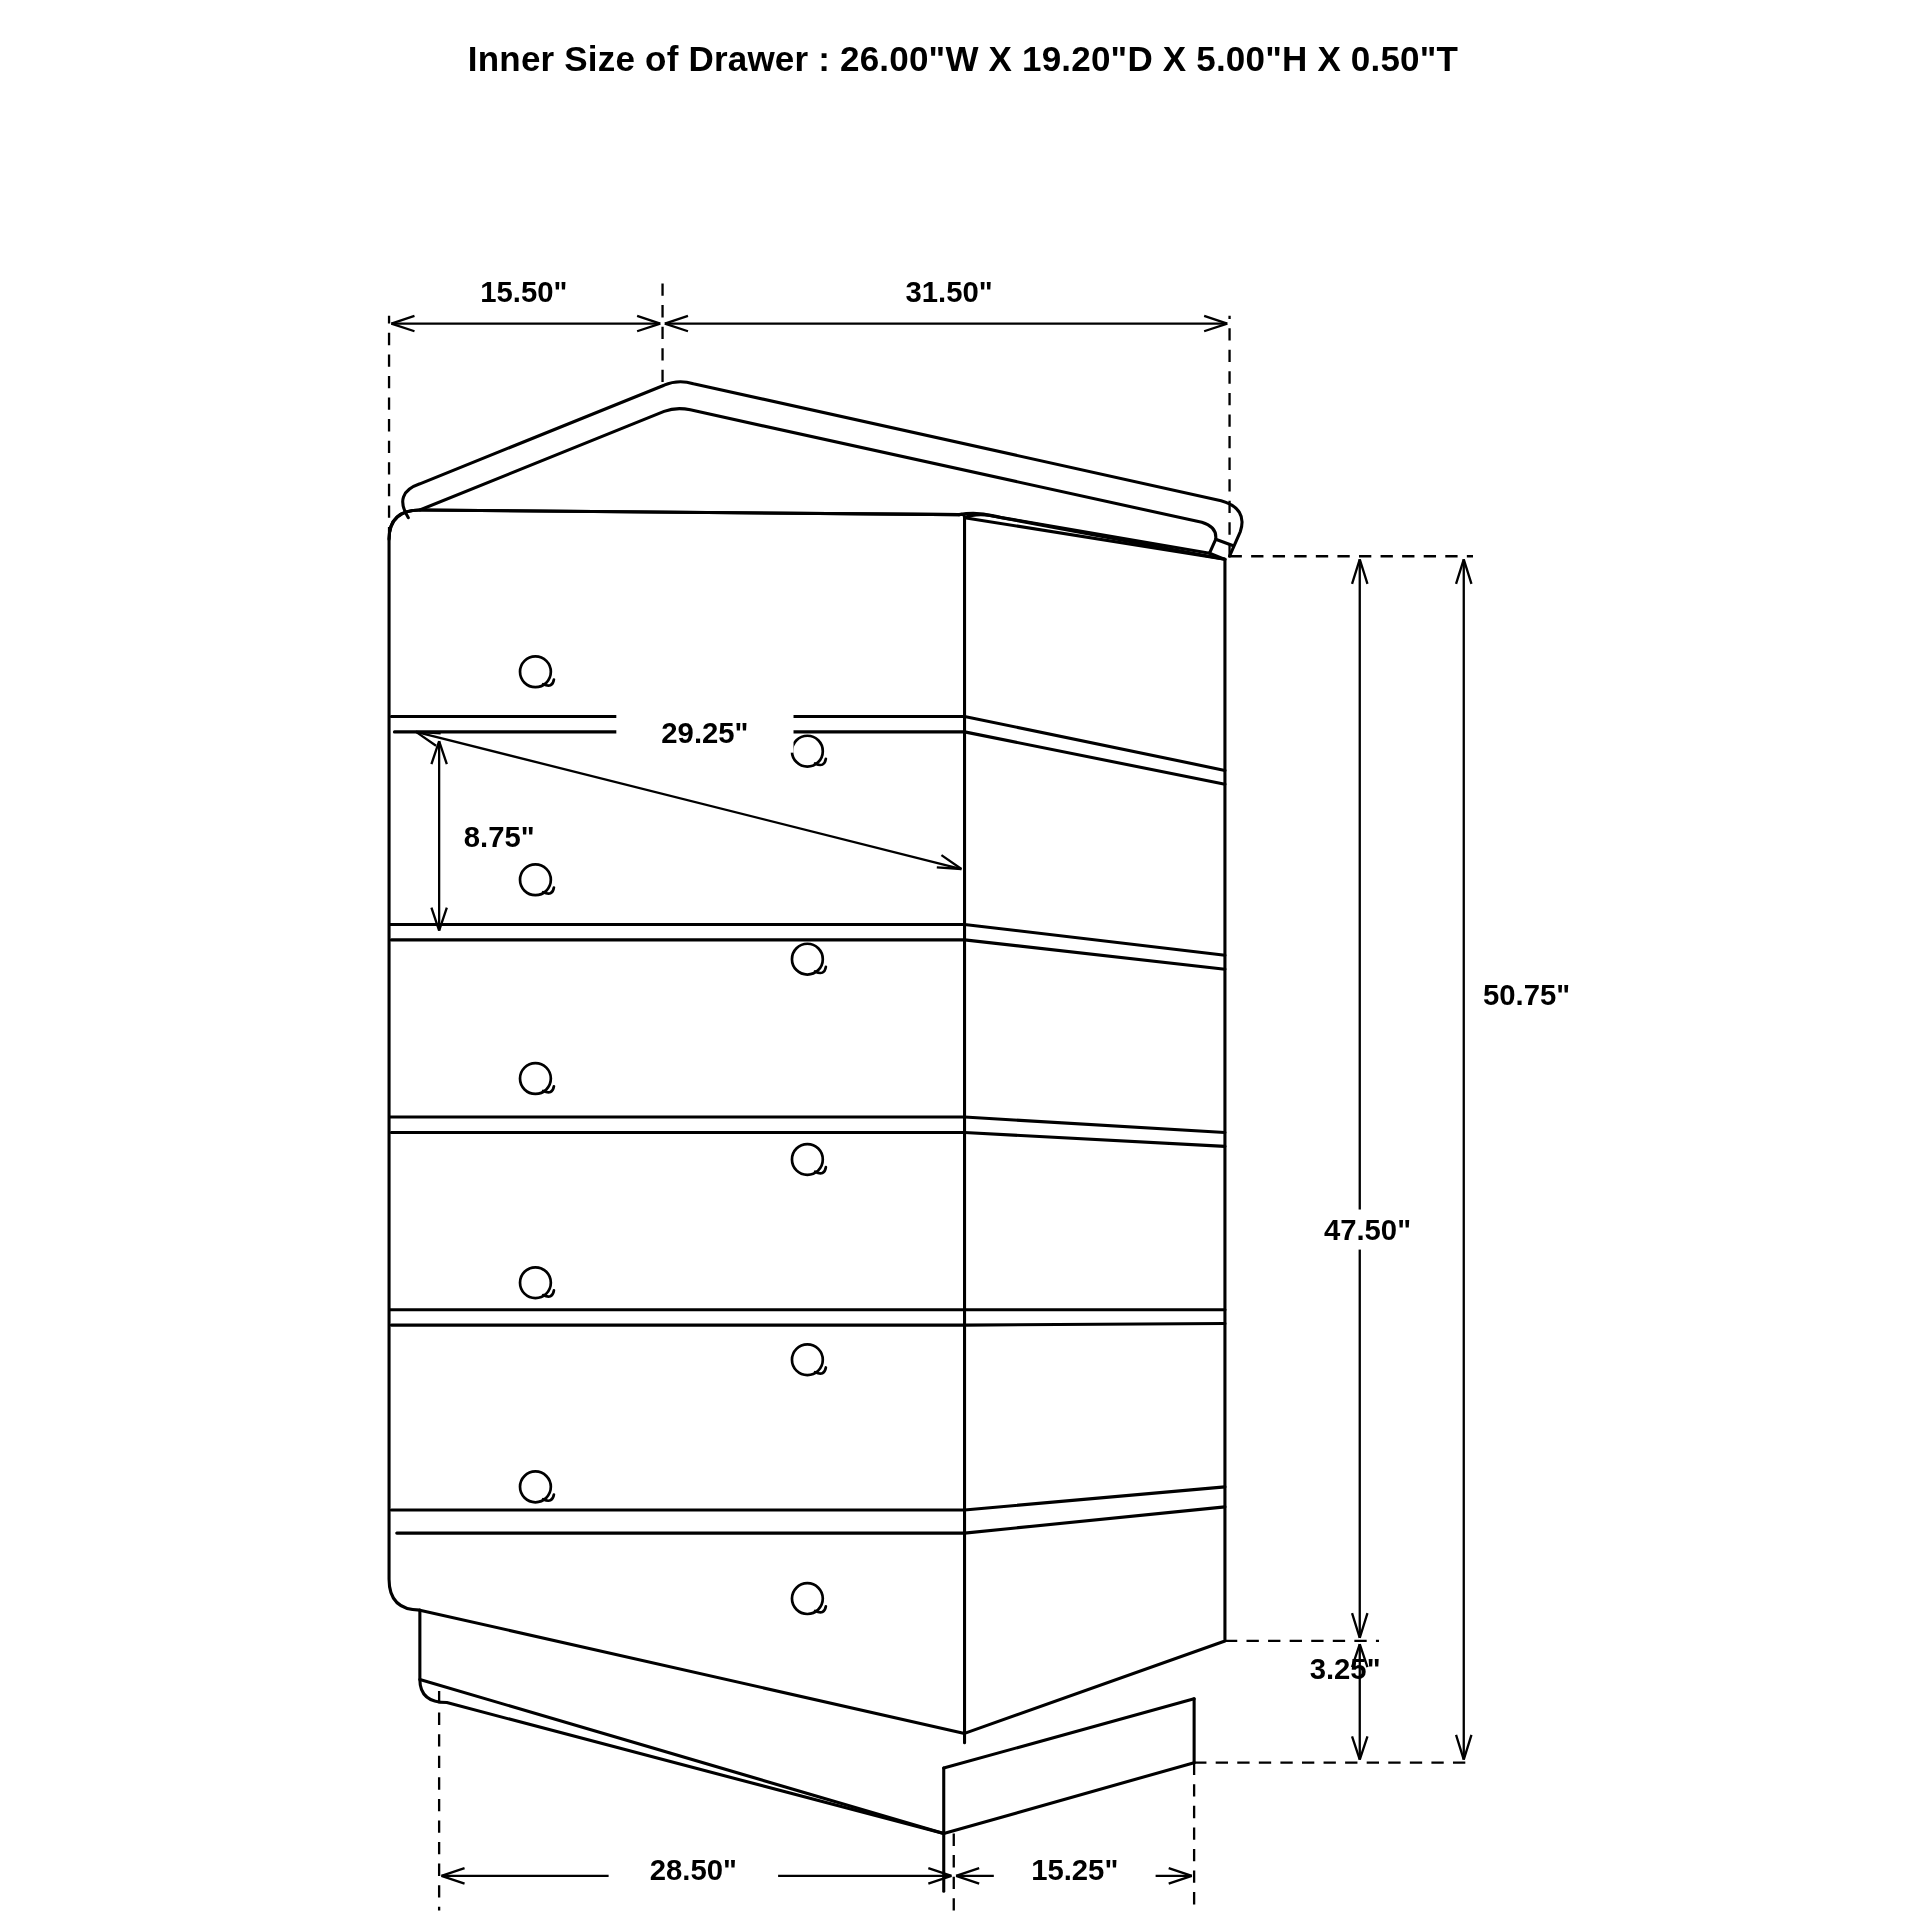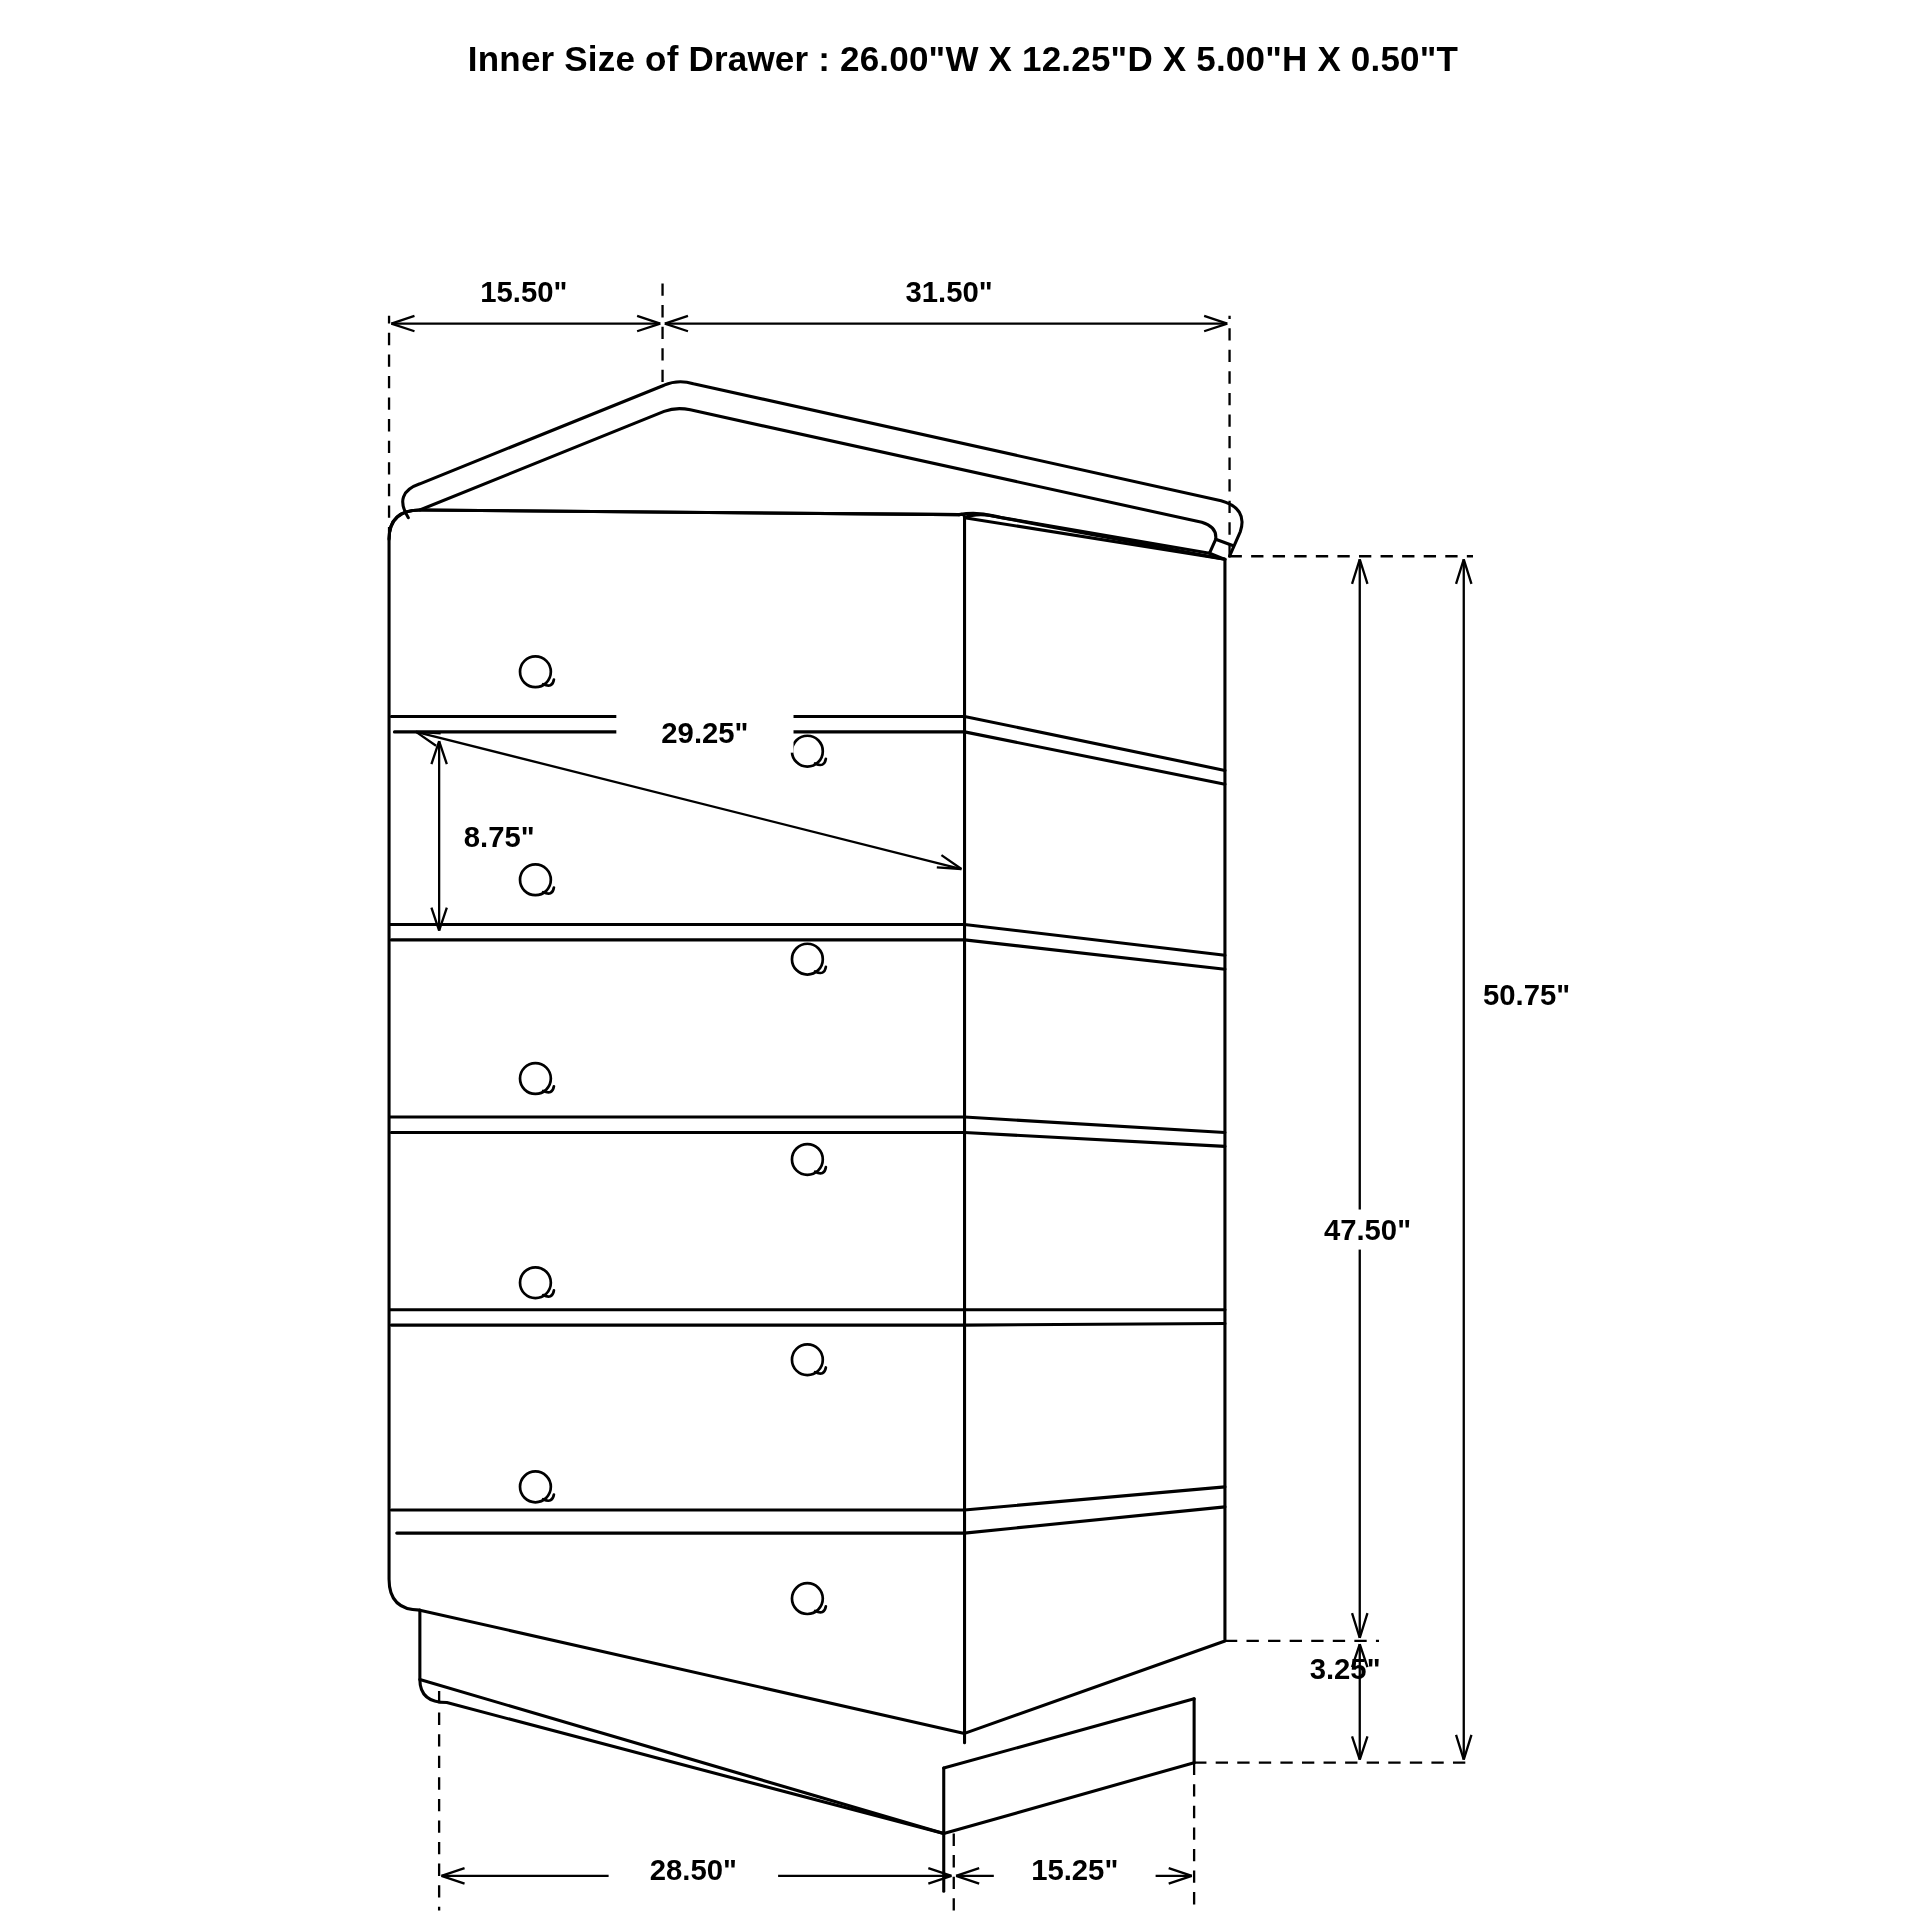--- a/index.html
+++ b/index.html
@@ -41,21 +41,21 @@
     font-size: 38px;
     font-weight: bold;
     fill: #000000;
   }
 </style>
 </head>
 <body>
 
 <div id="stage">
 
-  <div id="title">Inner Size of Drawer : 26.00"W X 12.25"D X 5.00"H X 0.50"T</div>
+  <div id="title">Inner Size of Drawer : 26.00"W X 19.20"D X 5.00"H X 0.50"T</div>
 
   <svg id="drawing" viewBox="0 0 2500 2500">
 
     <g fill="none" stroke="#000000" stroke-width="4" stroke-linejoin="round" stroke-linecap="round">
 
       <g>
         <path d="M 505,700 L 505,2050 Q 505,2090 545,2090 L 1252,2250 L 1252,672 Q 1252,666 1245,668 L 545,662 Q 505,662 505,700 Z"></path>
       </g>
 
       <g>

